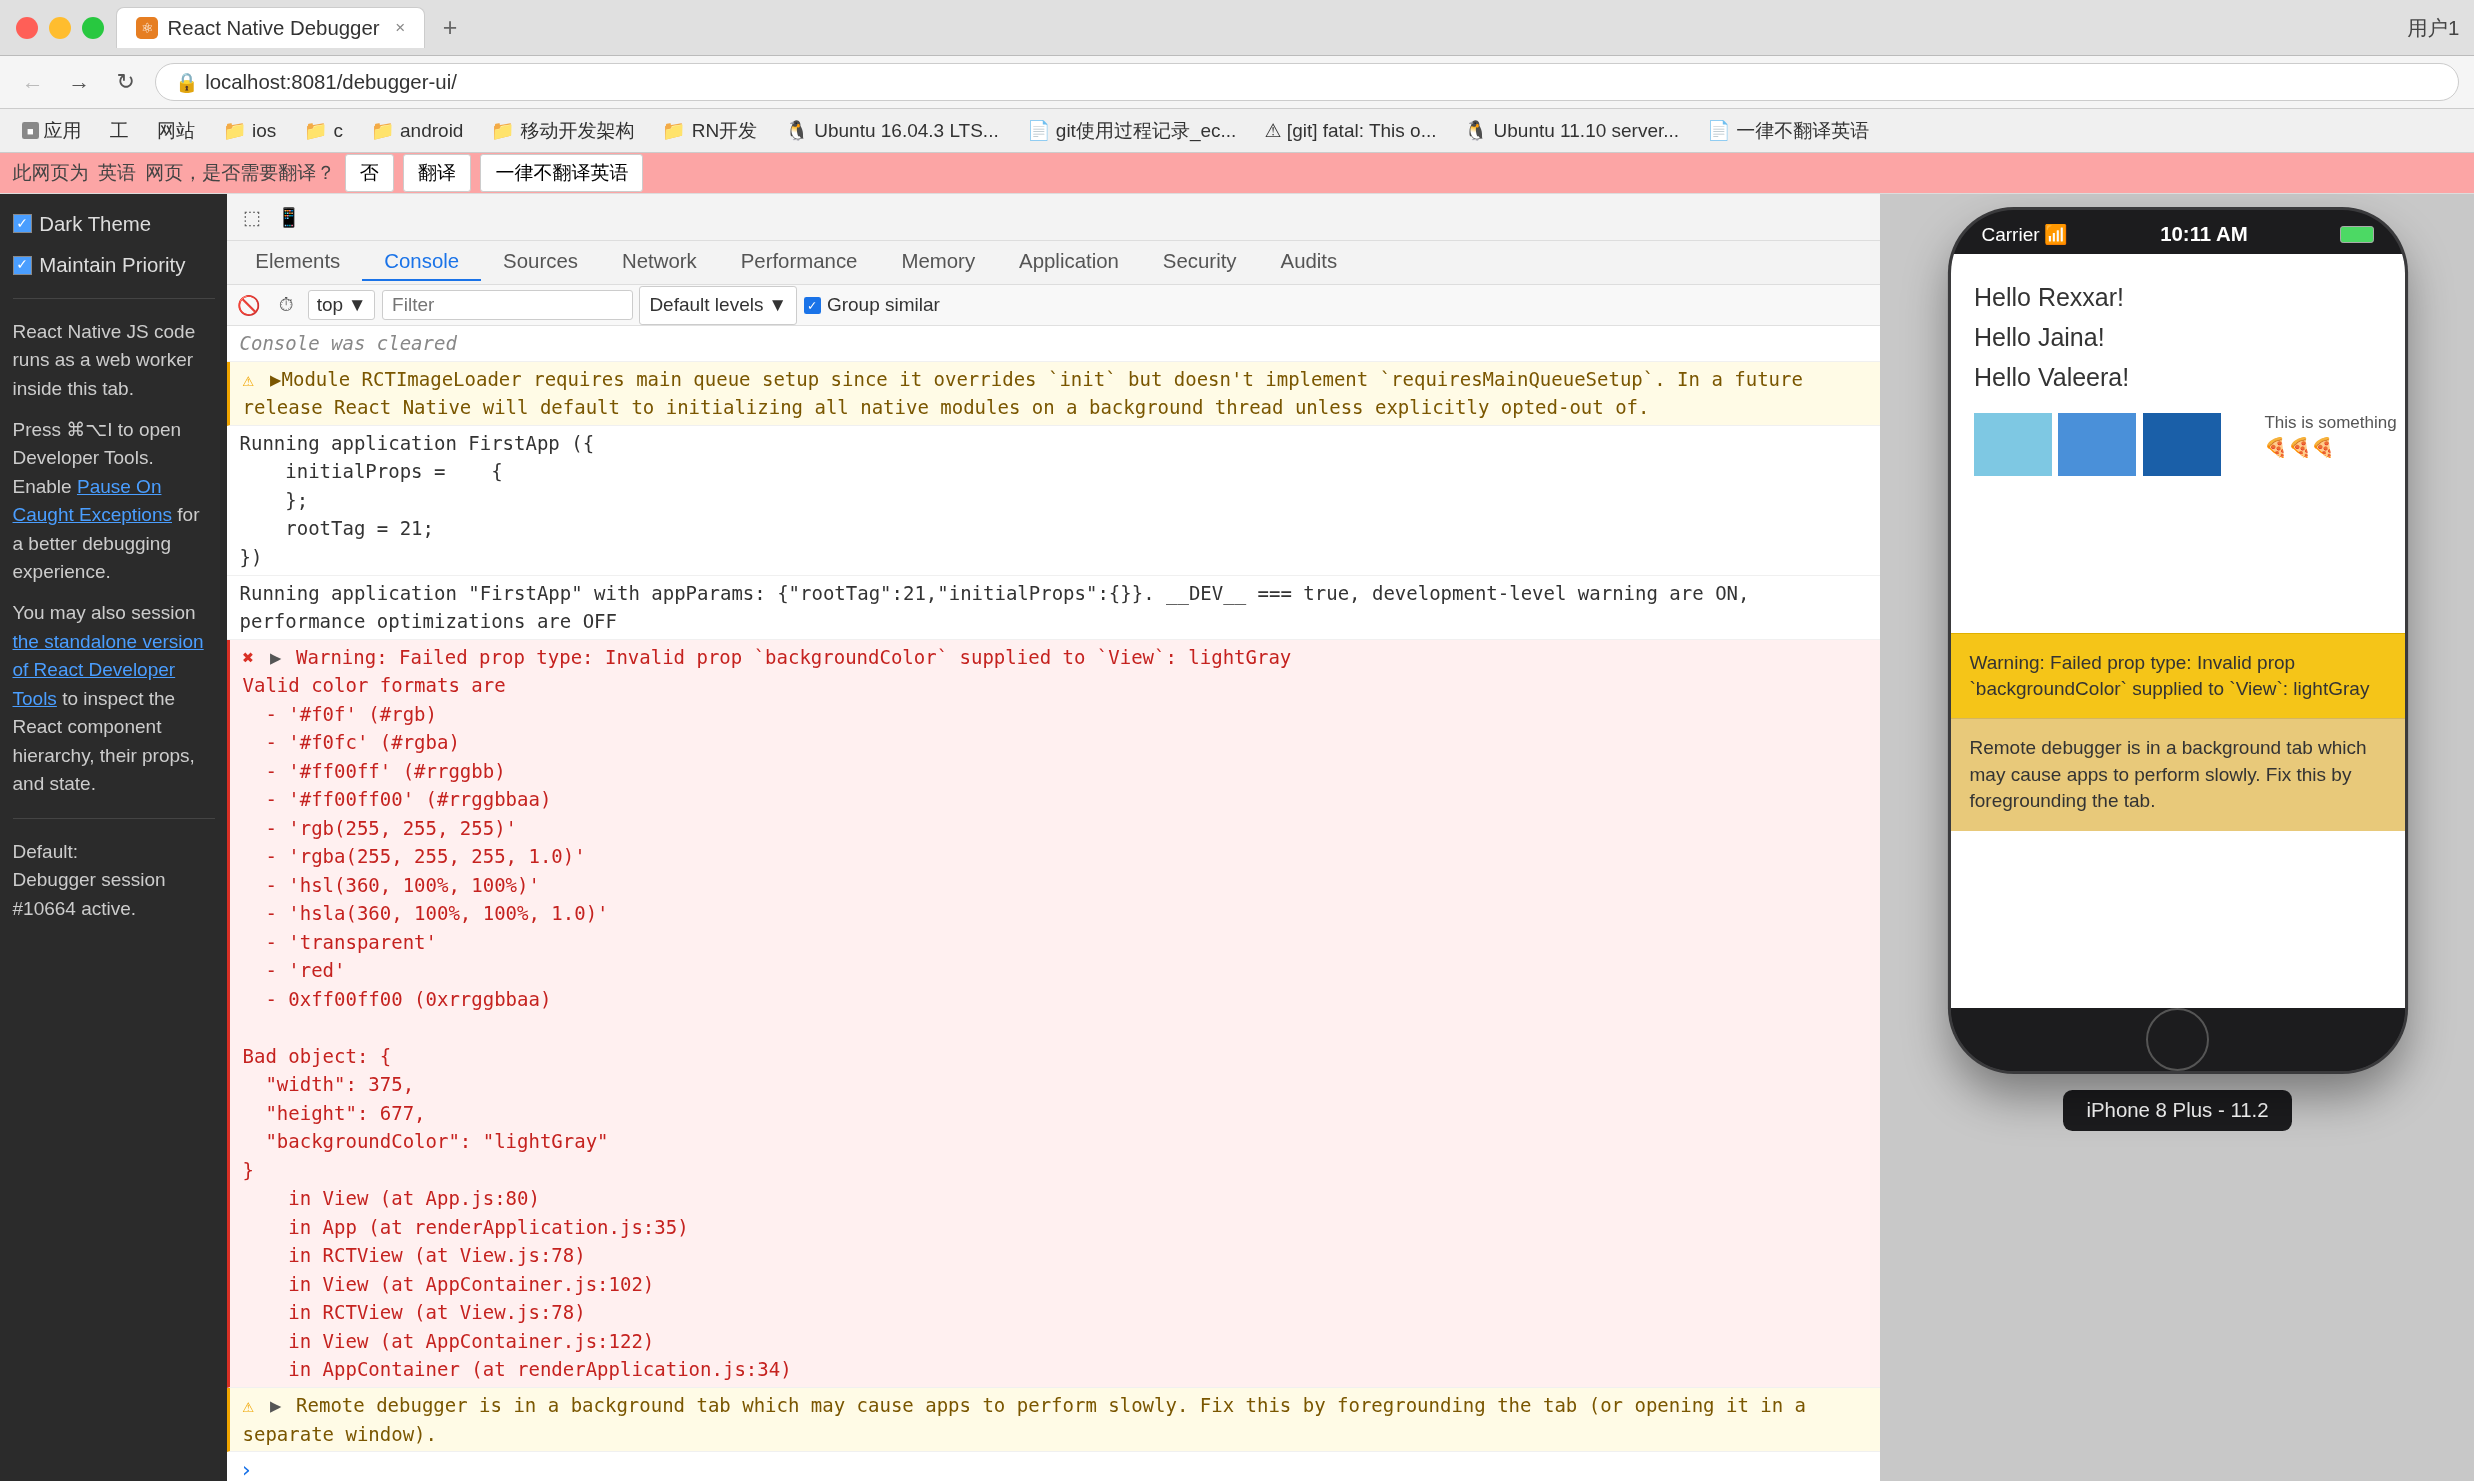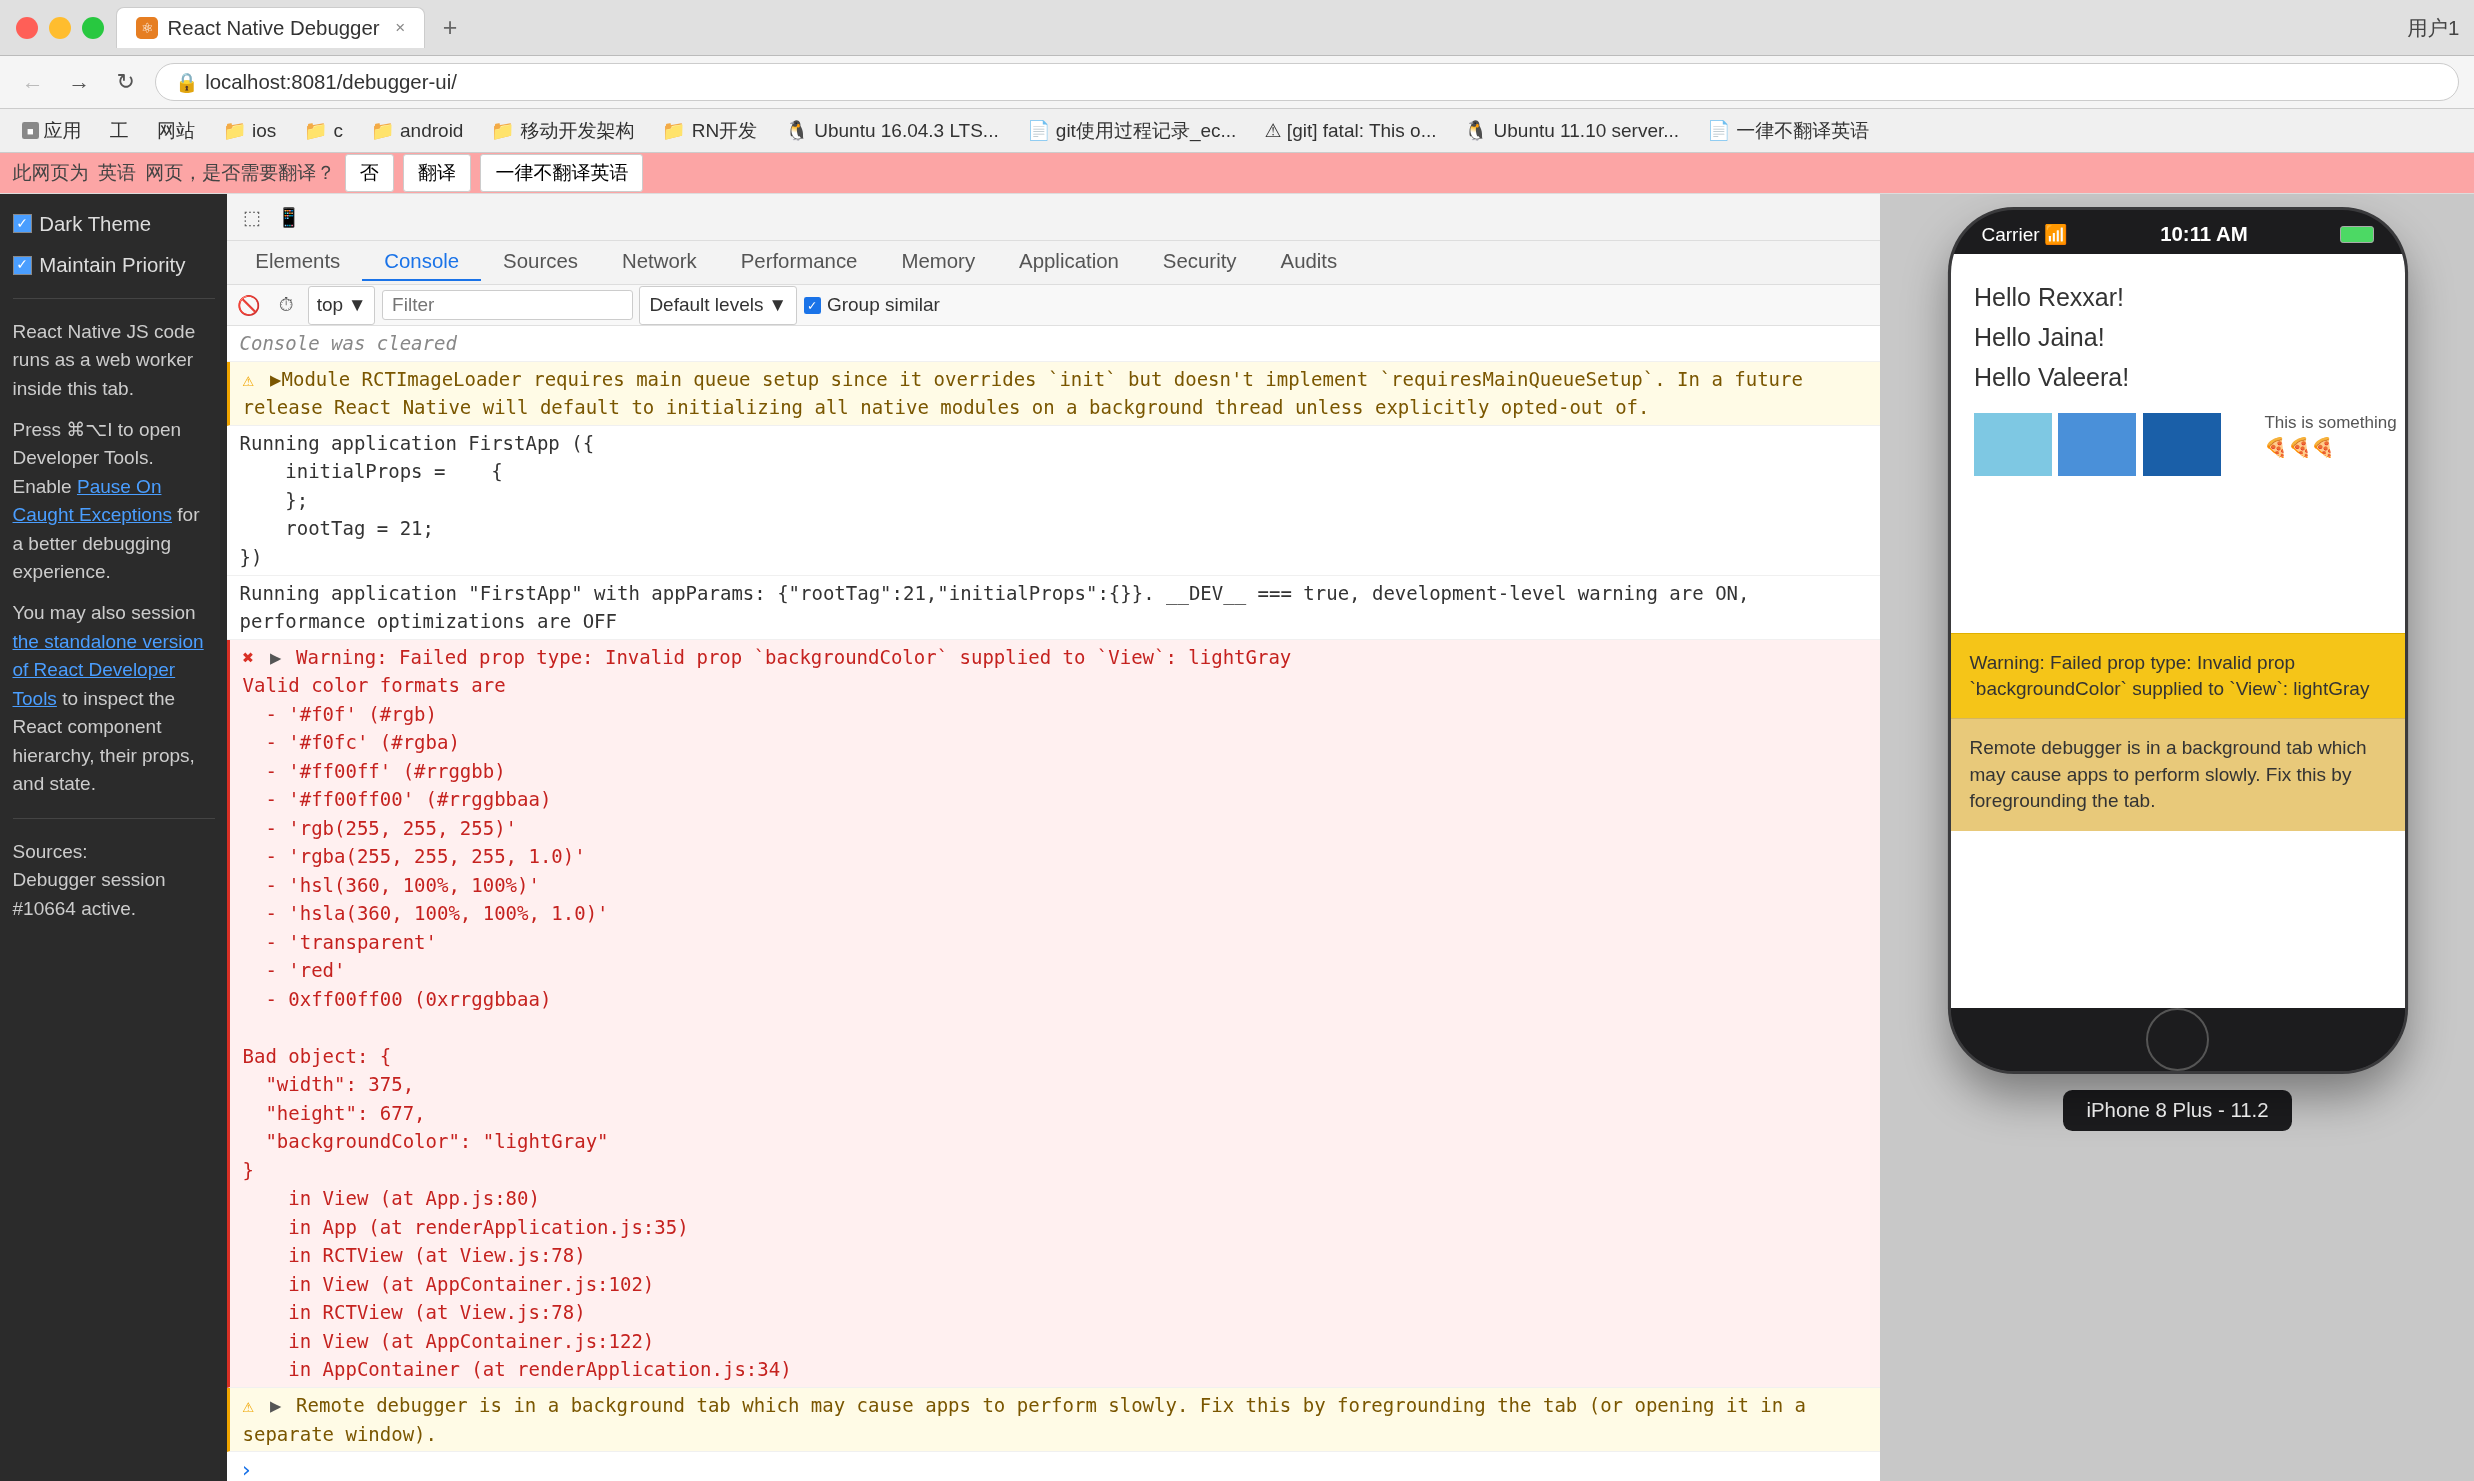--- a/index.html
+++ b/index.html
@@ -45,21 +45,21 @@
     .sidebar-status { color: #ccc; font-size: 19px; line-height: 1.5; }
 
     
     .devtools { flex: 1; background: #fff; display: flex; flex-direction: column; overflow: hidden; }
     .devtools-toolbar { display: flex; align-items: center; height: 47px; background: #f3f3f3; border-bottom: 0.8px solid #ddd; padding: 0 9.4px; gap: 6.3px; }
     .devtools-btn { width: 31px; height: 31px; border: none; background: transparent; cursor: pointer; display: flex; align-items: center; justify-content: center; border-radius: 3.1px; font-size: 19px; color: #555; }
     .devtools-tabs { display: flex; align-items: center; height: 44px; background: #f3f3f3; border-bottom: 0.8px solid #ddd; padding: 0 6.3px; }
     .devtools-tab { padding: 6.3px 22px; font-size: 20.4px; color: #555; cursor: pointer; border-bottom: 2.3px solid transparent; }
     .devtools-tab.active { color: #1a73e8; border-bottom: 2.3px solid #1a73e8; }
     .console-toolbar { display: flex; align-items: center; height: 41px; background: #f8f8f8; border-bottom: 0.8px solid #e0e0e0; padding: 0 6.3px; gap: 6.3px; }
-    .console-filter-select { display: flex; align-items: center; gap: 4.7px; border: 0.8px solid #ccc; border-radius: 3.1px; padding: 3.1px 7.8px; font-size: 19px; color: #333; background: white; cursor: pointer; height: 39px; }
+    .console-filter-select { display: flex; align-items: center; gap: 4.7px; border: 0.8px solid #ccc; border-radius: 3.1px; padding: 3.1px 7.8px; font-size: 19px; color: #333; background: white; cursor: pointer; height: 30px; }
     .filter-input { flex: 1; max-width: 251px; height: 30px; border: 0.8px solid #ccc; border-radius: 3.1px; padding: 0 9.4px; font-size: 19px; }
     .default-levels-btn { display: flex; align-items: center; gap: 4.7px; border: 0.8px solid #ccc; border-radius: 3.1px; padding: 3.1px 9.4px; font-size: 19px; color: #333; background: white; cursor: pointer; height: 39px; }
     .group-similar-row { display: flex; align-items: center; gap: 6.3px; font-size: 19px; color: #333; }
     .checkbox-blue { width: 17px; height: 17px; background: #1a73e8; border-radius: 2.3px; display: flex; align-items: center; justify-content: center; }
     .checkbox-check { color: white; font-size: 12.5px; }
 
     
     .console-content { flex: 1; overflow-y: auto; padding: 0; font-family: monospace; font-size: 19px; }
     .console-line { padding: 3.1px 12.5px; border-bottom: 0.8px solid #f0f0f0; line-height: 1.5; }
     .console-line.info { background: #fff; color: #333; }
@@ -199,21 +199,21 @@
         <span class="sidebar-link">Pause On Caught Exceptions</span>
         <span>for a better debugging experience.</span>
       </div>
       <div class="sidebar-text">
         <span>You may also session</span>
         <span class="sidebar-link">the standalone version of React Developer Tools</span>
         <span>to inspect the React component hierarchy, their props, and state.</span>
       </div>
       <hr class="sidebar-divider">
       <div class="sidebar-status">
-        <span>Sources:</span><br>
+        <span>Default:</span><br>
         <span>Debugger session #10664 active.</span>
       </div>
     </div>
 
     <div class="devtools">
 
       <div class="devtools-toolbar">
         <button class="devtools-btn">⬚</button>
         <button class="devtools-btn">📱</button>
       </div>

